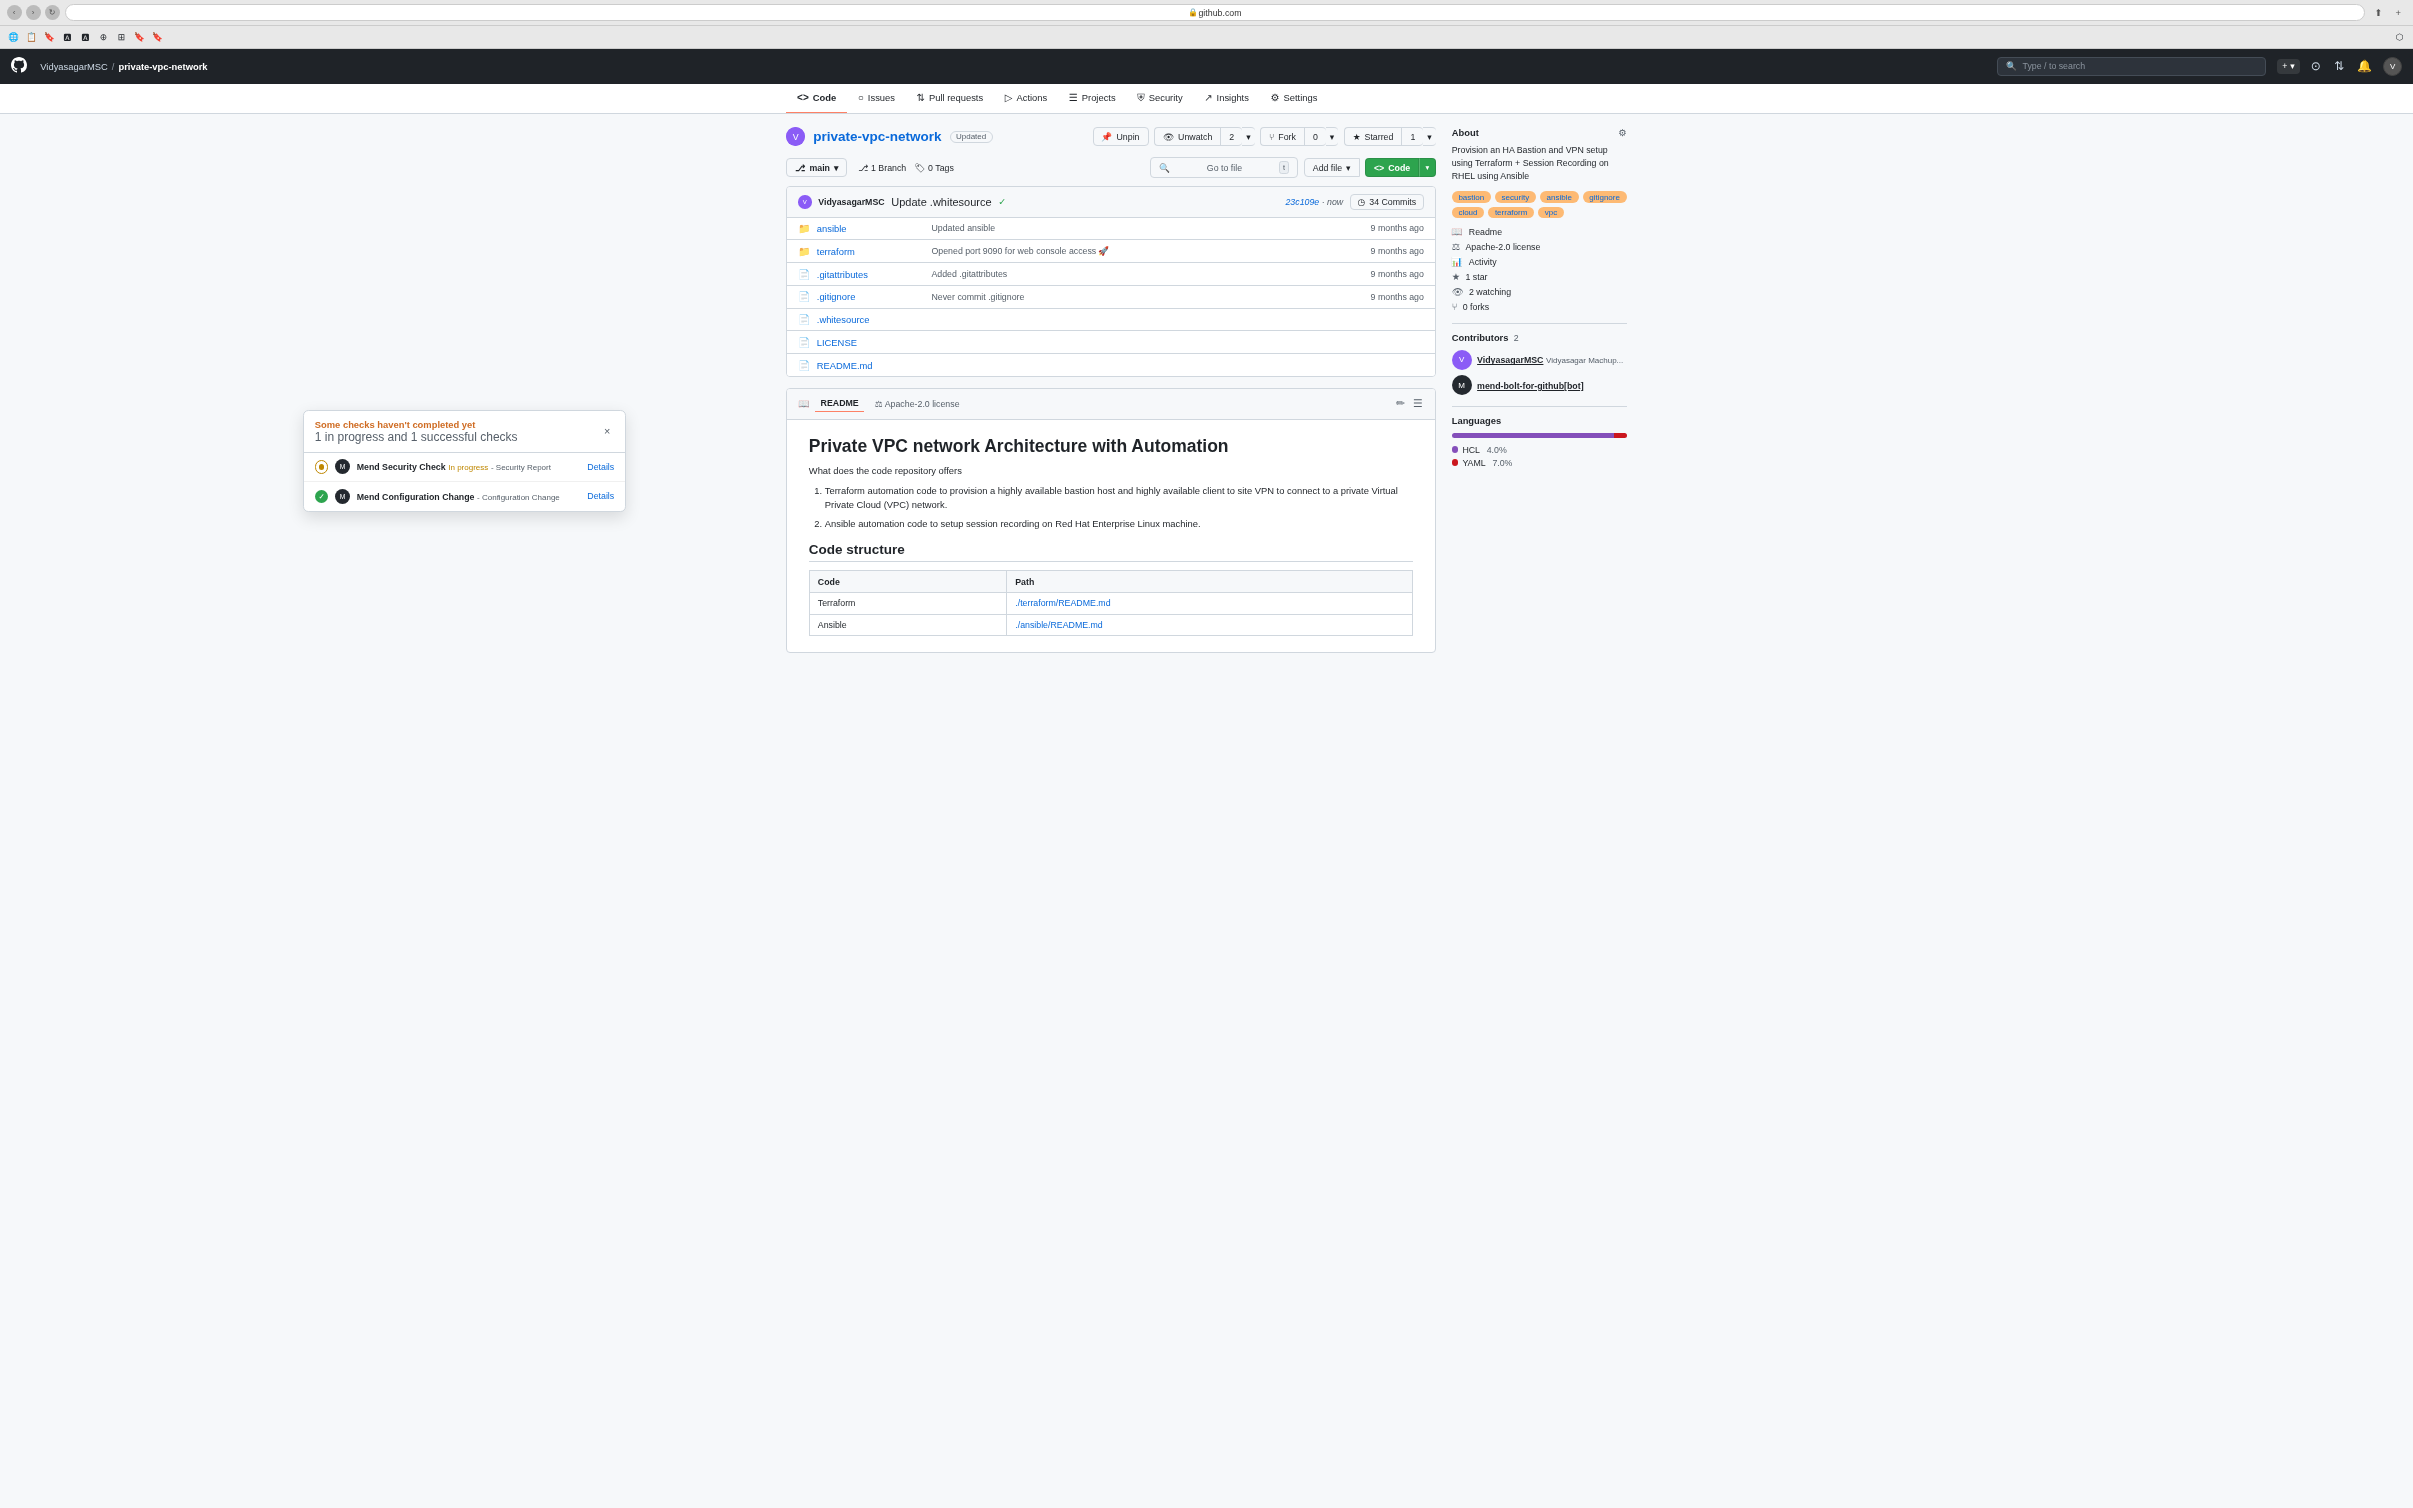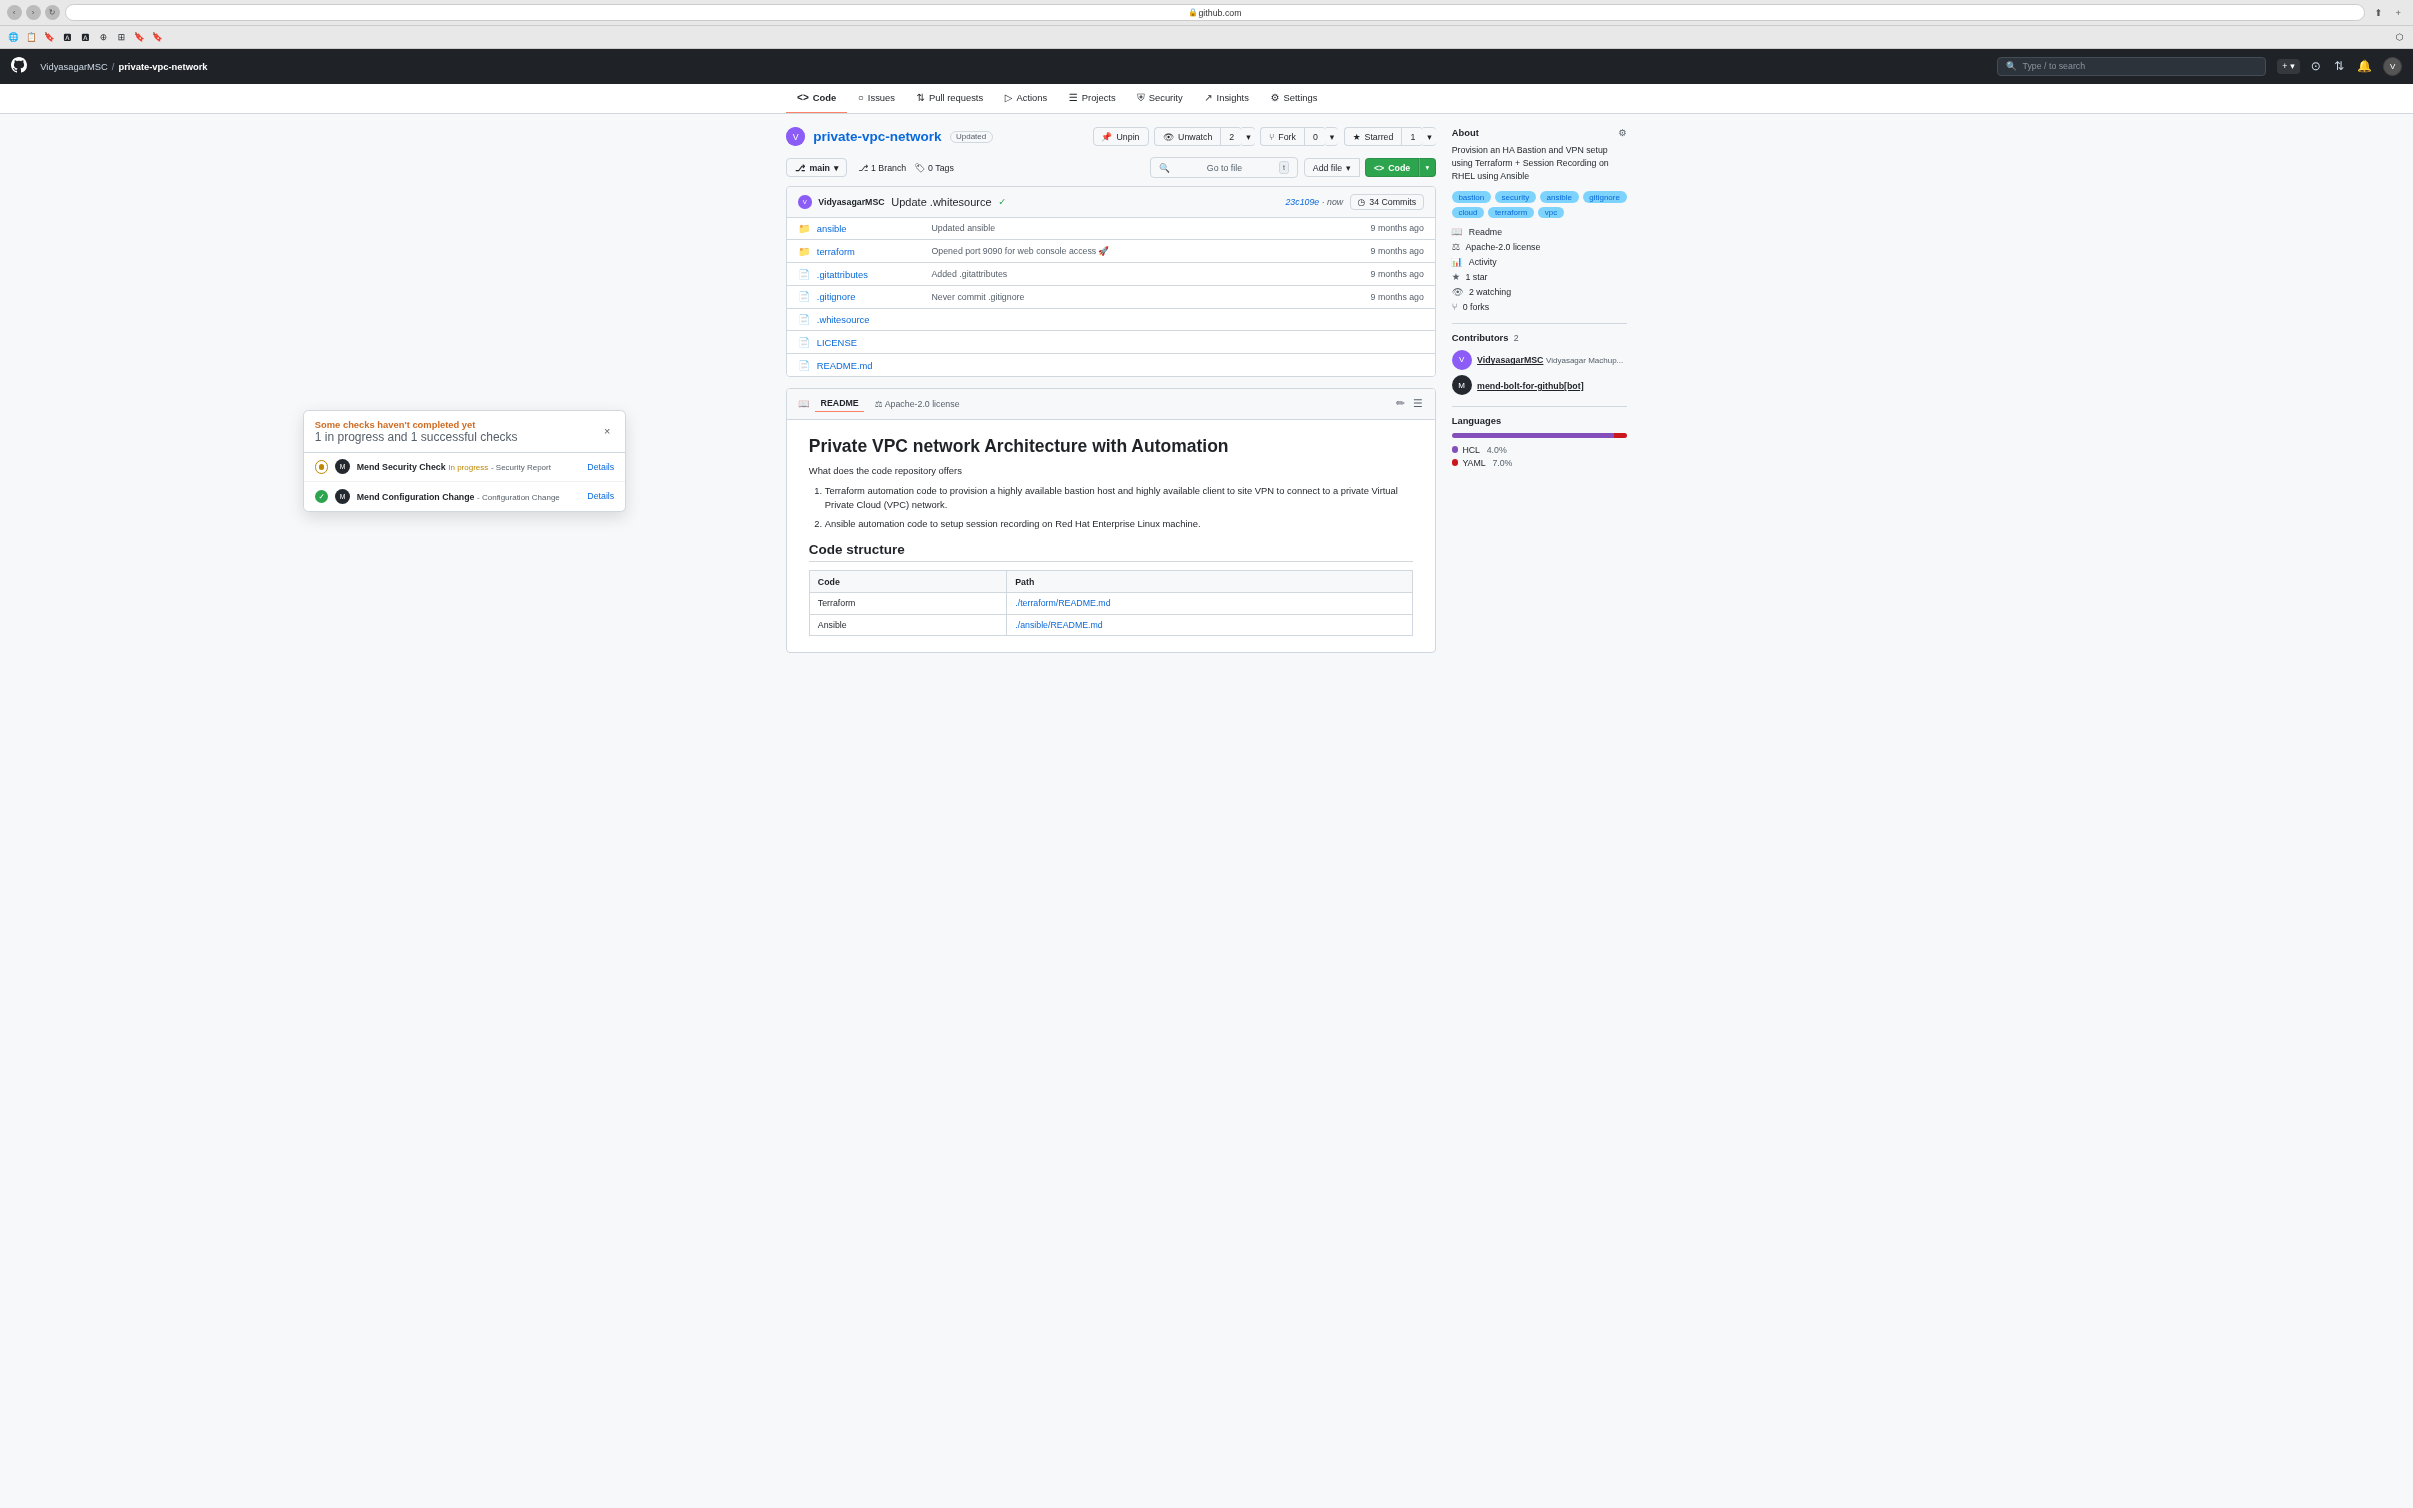--- a/index.html
+++ b/index.html
@@ -118,21 +118,21 @@
     .readme-table td { border: 0.7px solid #d0d7de; padding: 5.4px 8px; font-size: 8.8px; }
     .readme-table td a { color: #0969da; text-decoration: none; }
 
     
     .repo-sidebar { width: 175px; flex-shrink: 0; }
     .sidebar-section { margin-bottom: 10.8px; }
     .sidebar-title { font-size: 9.4px; font-weight: 600; color: #1f2328; margin-bottom: 5.4px; display: flex; align-items: center; justify-content: space-between; }
     .sidebar-settings-btn { background: transparent; border: none; cursor: pointer; color: #57606a; font-size: 9.4px; }
     .sidebar-desc { font-size: 8.8px; color: #1f2328; line-height: 1.5; margin-bottom: 8px; }
     .tag-list { display: flex; flex-wrap: wrap; gap: 4px; margin-bottom: 8px; }
-    .tag-badge { background: #7dd3fc; color: #0969da; border-radius: 13.5px; padding: 1.3px 6.7px; font-size: 8px; font-weight: 500; cursor: pointer; }
+    .tag-badge { background: #fdba74; color: #0969da; border-radius: 13.5px; padding: 1.3px 6.7px; font-size: 8px; font-weight: 500; cursor: pointer; }
     .sidebar-link { display: flex; align-items: center; gap: 5.4px; font-size: 8.8px; color: #1f2328; text-decoration: none; margin-bottom: 4px; cursor: pointer; }
     .sidebar-link-icon { font-size: 9.4px; color: #57606a; }
     .sidebar-divider { border: none; border-top: 0.7px solid #d0d7de; margin: 8px 0; }
 
     .contributors-section { margin-bottom: 10.8px; }
     .contributors-title { font-size: 9.4px; font-weight: 600; color: #1f2328; margin-bottom: 6.7px; display: flex; align-items: center; gap: 5.4px; text-align: right; }
     .contributors-count { font-size: 8.8px; font-weight: normal; color: #57606a; }
     .contributor-item { display: flex; align-items: center; gap: 5.4px; margin-bottom: 5.4px; }
     .contributor-avatar { width: 20px; height: 20px; border-radius: 50%; background: #8b5cf6; display: flex; align-items: center; justify-content: center; color: white; font-size: 8px; overflow: hidden; }
     .contributor-name { font-size: 8.8px; font-weight: 600; color: #1f2328; }

